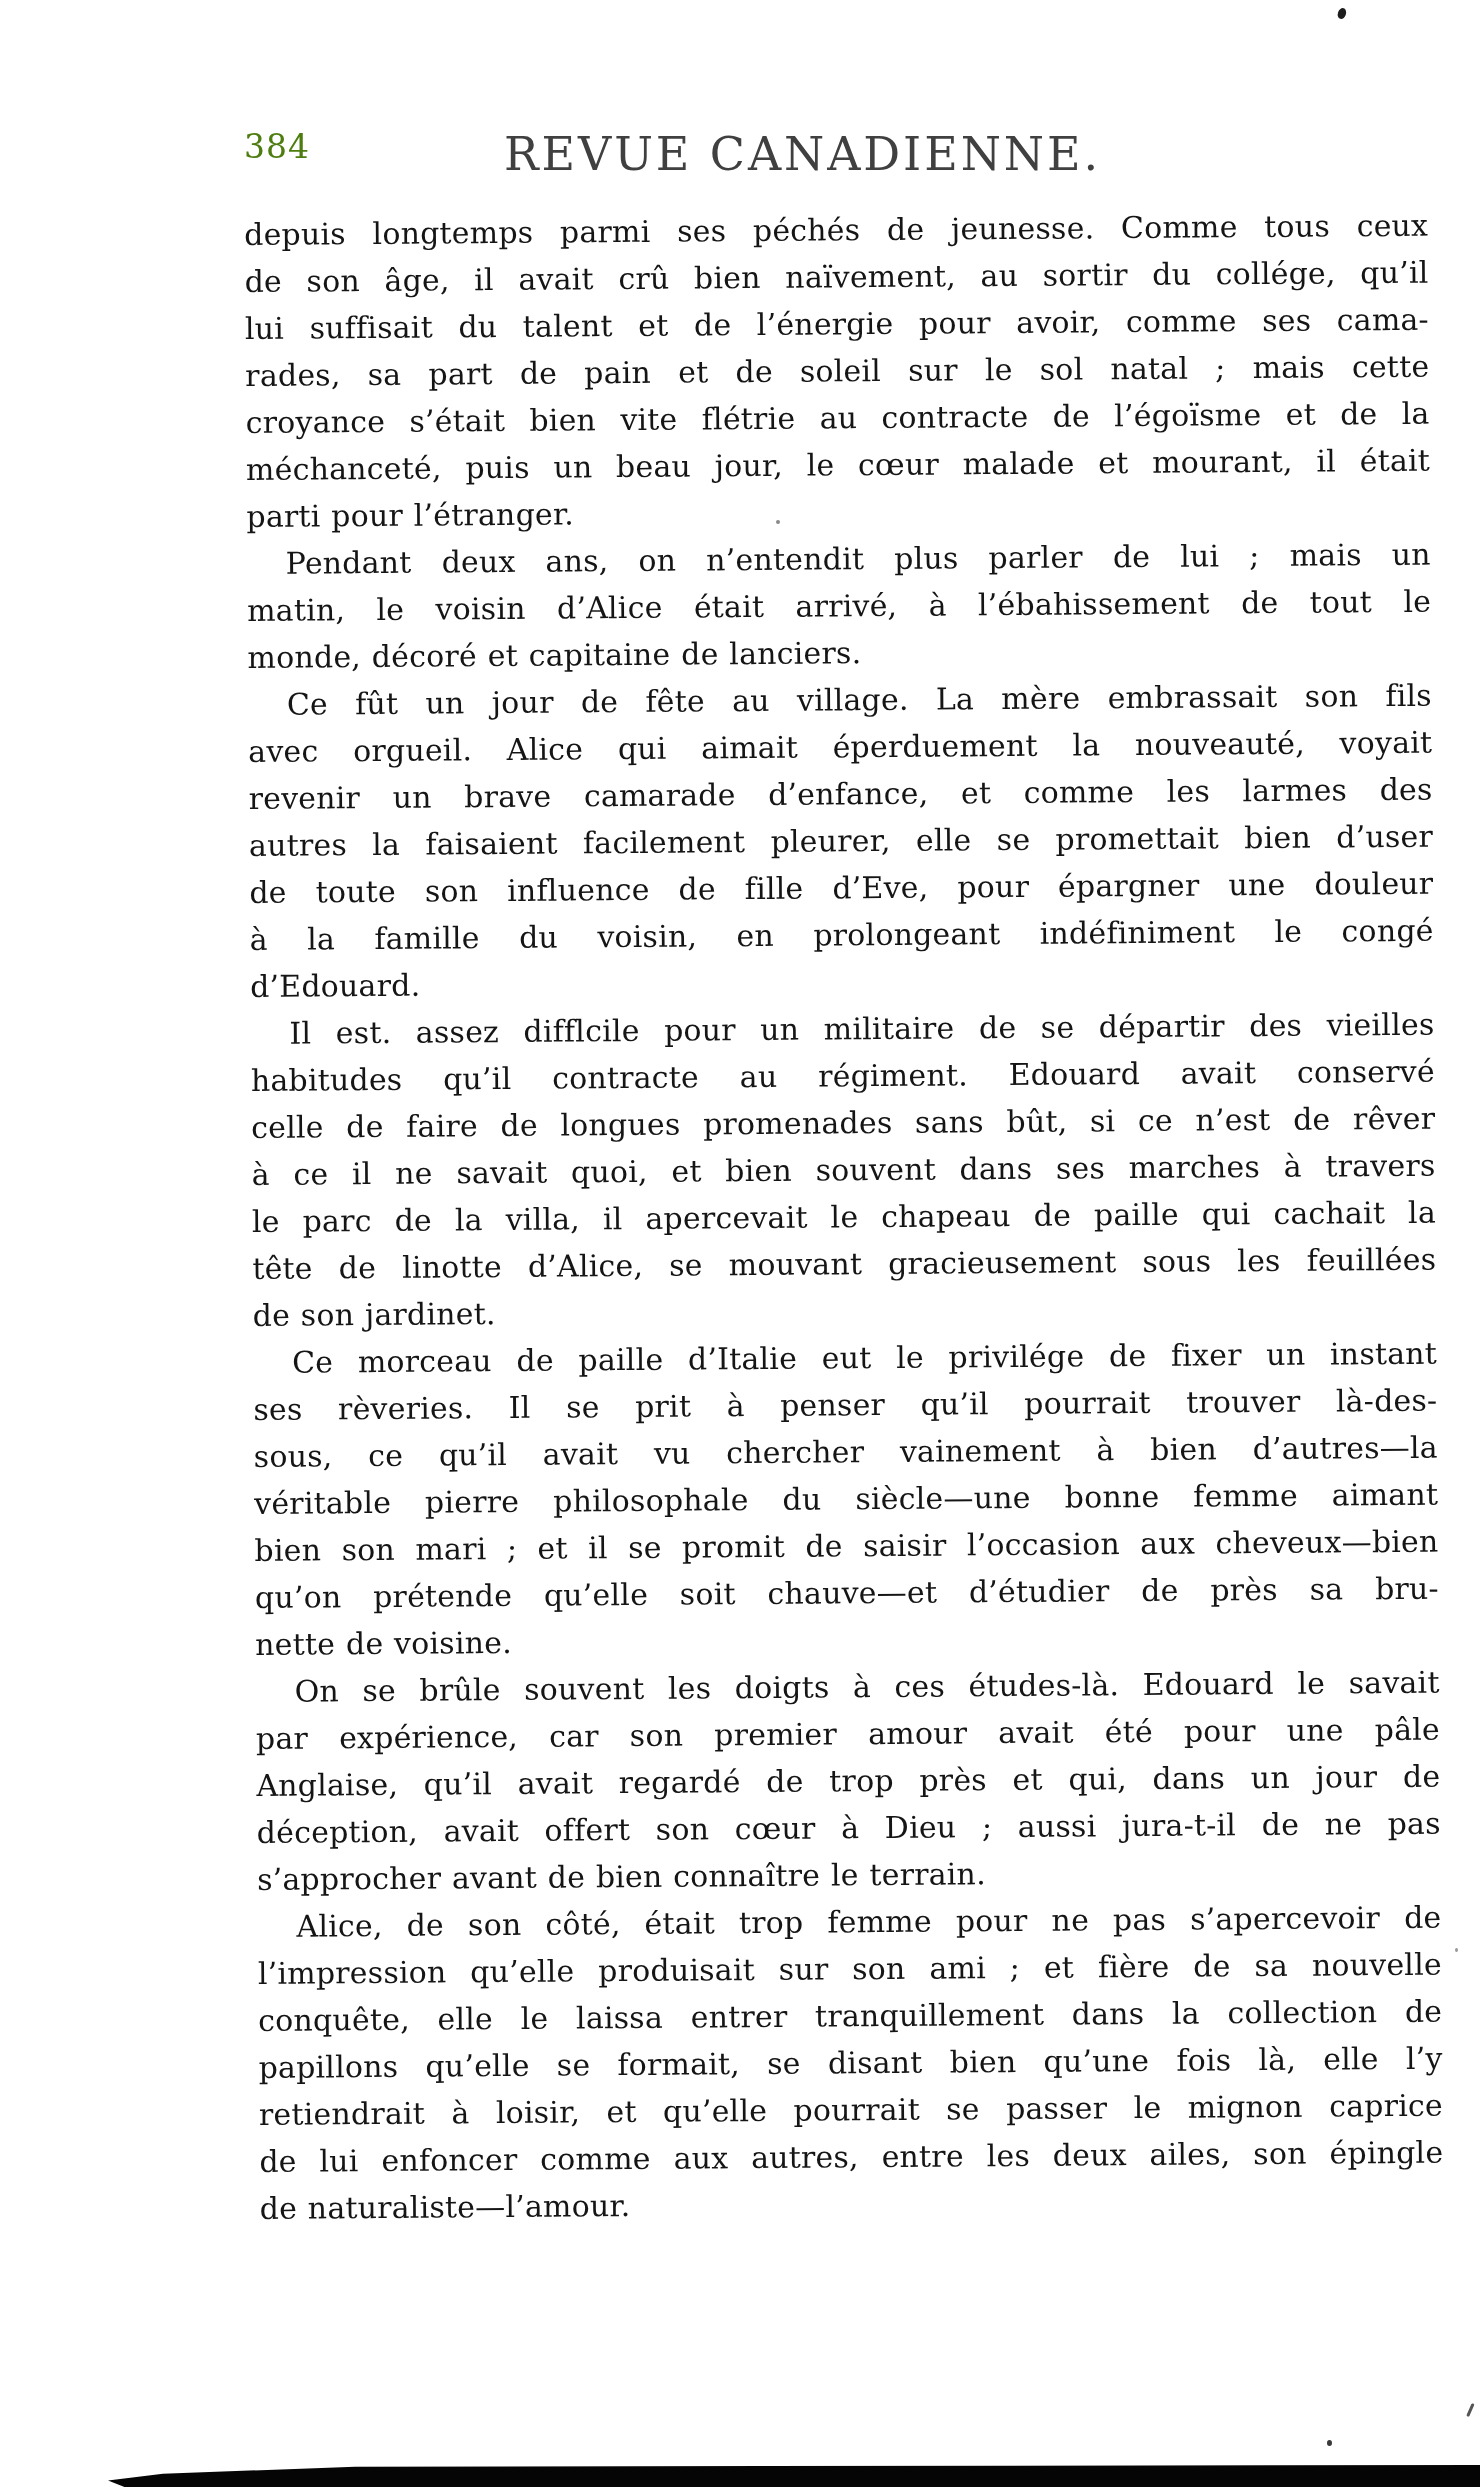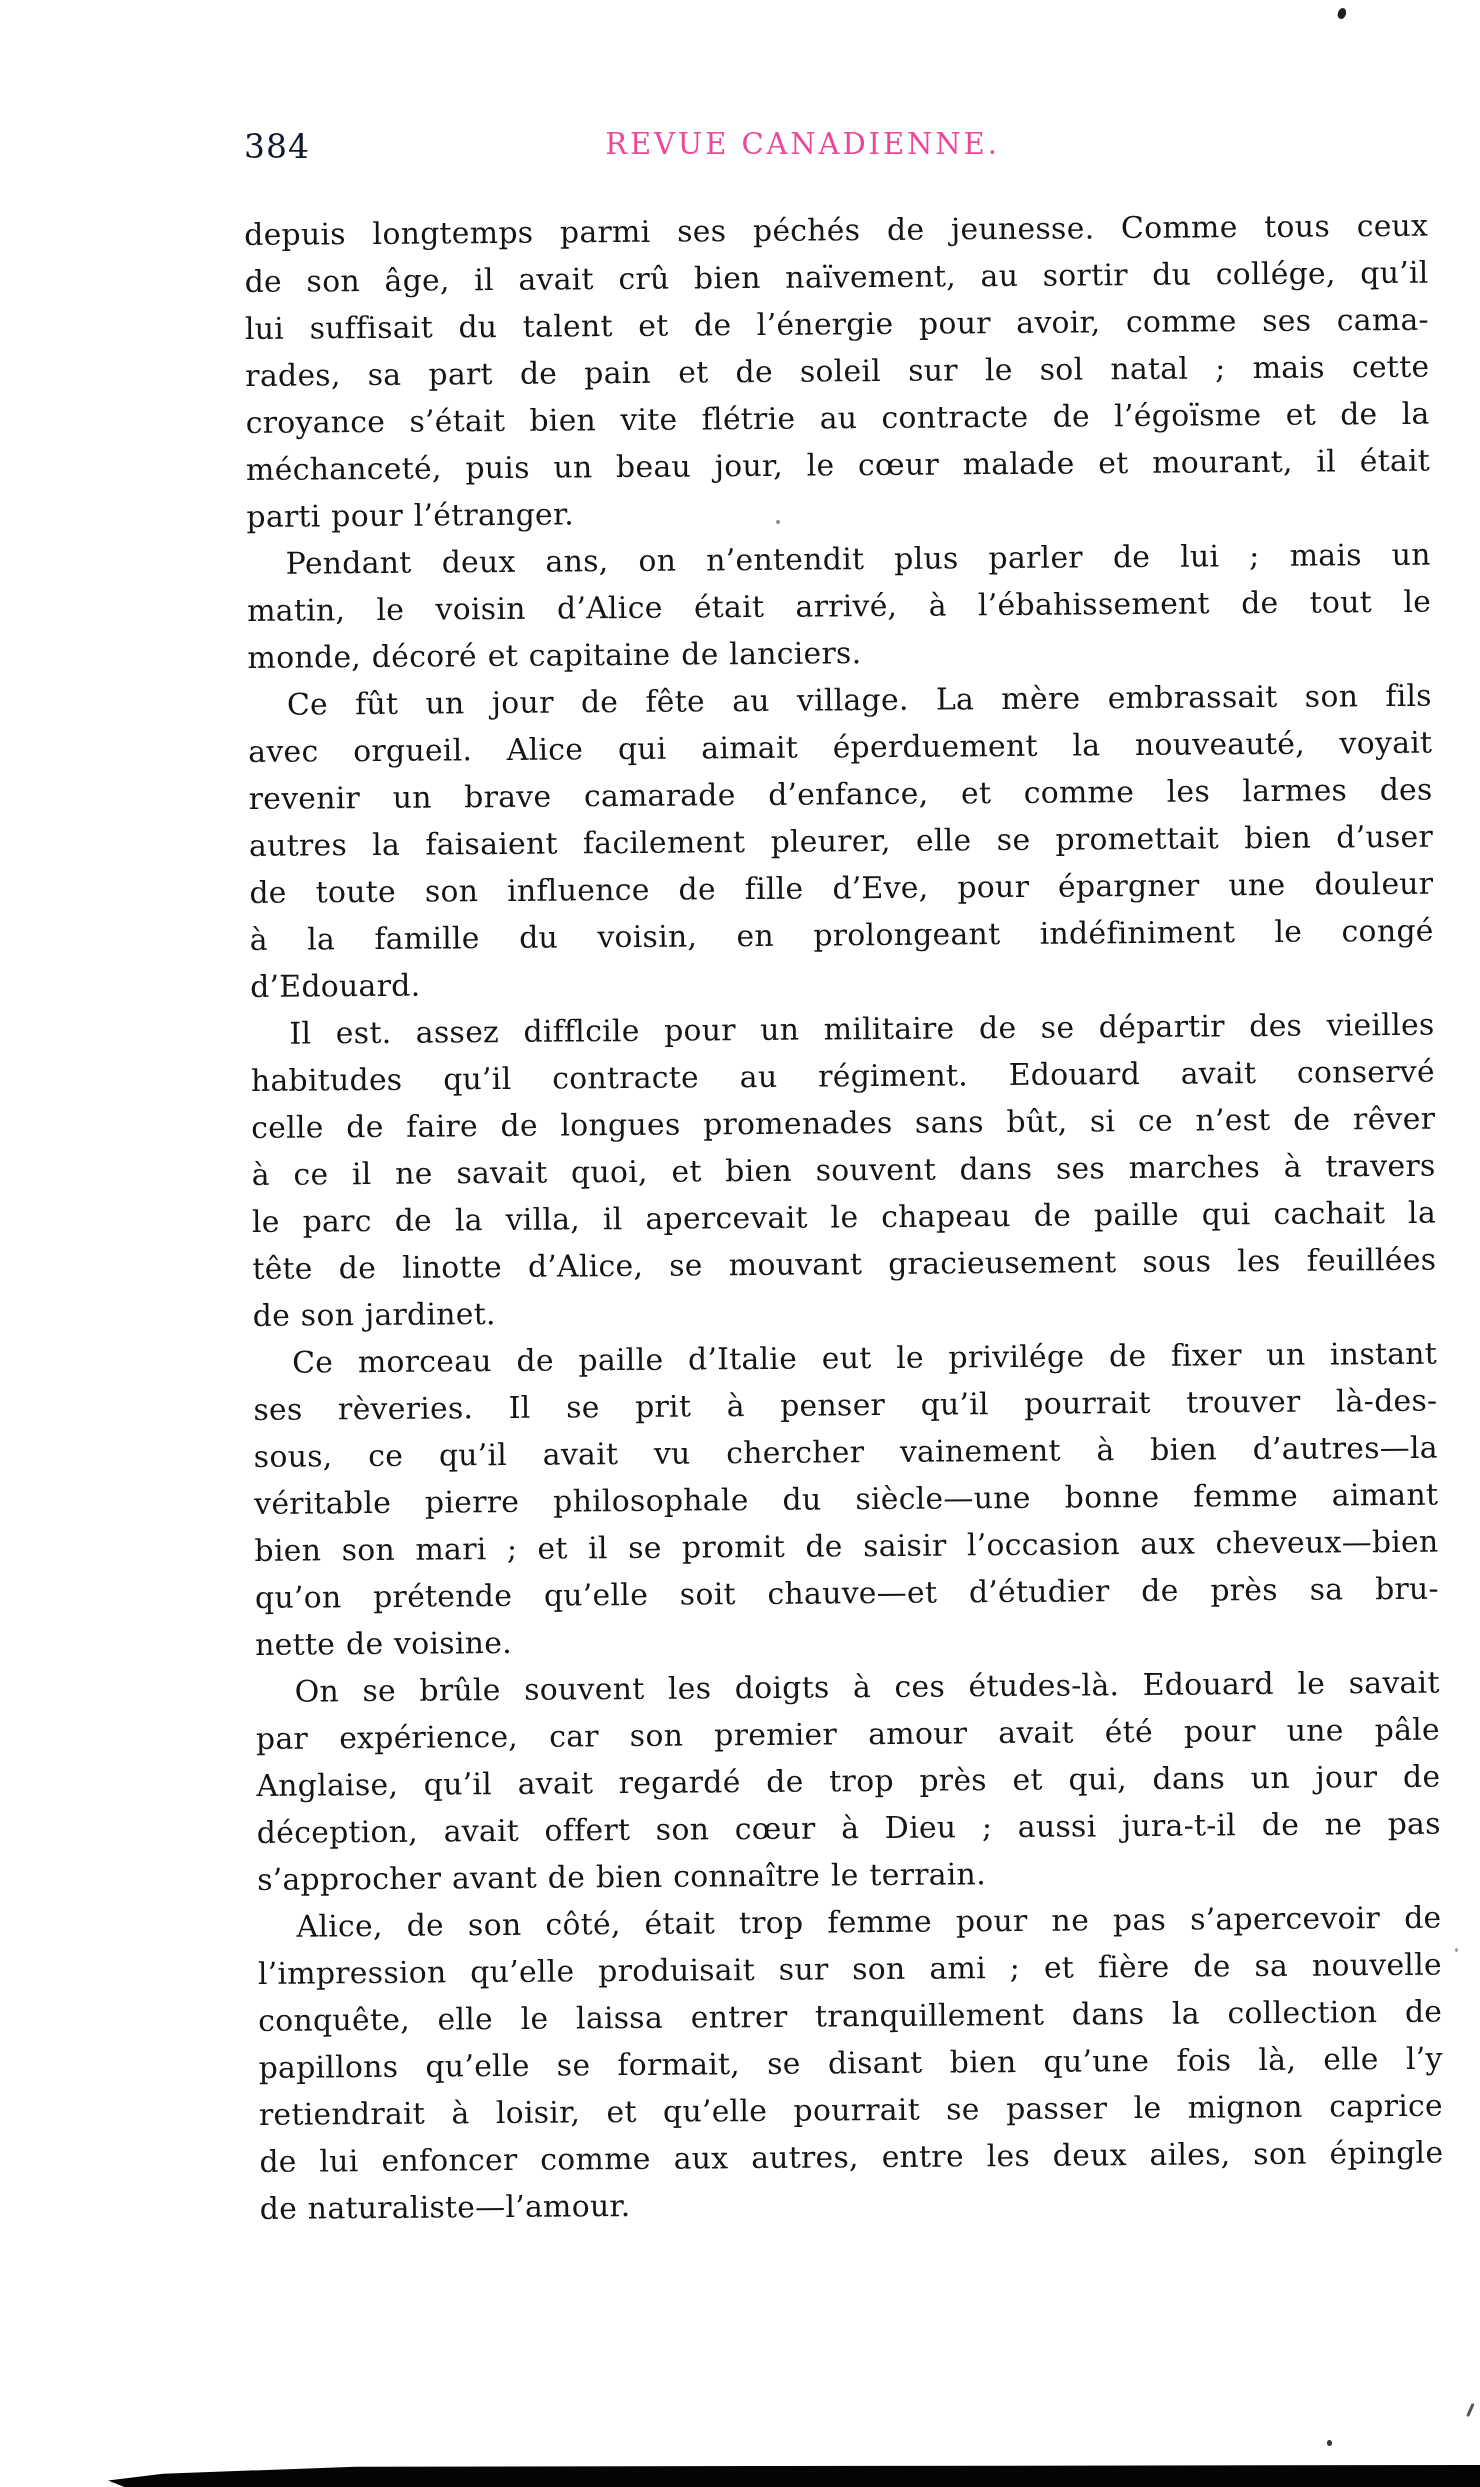--- a/index.html
+++ b/index.html
@@ -8,25 +8,25 @@
     background:#ffffff;
     font-family:"DejaVu Serif","Liberation Serif",serif;
     color:#161616;
   }
   .page{position:absolute;inset:0;background:#ffffff;}
   .header{
     position:absolute;left:244px;top:127px;width:1184px;height:48px;
   }
   .page-number{
     position:absolute;left:0;top:0;
-    font-size:33px;letter-spacing:1px;color:#0f172a;
+    font-size:33px;letter-spacing:1px;color:#4d7c0f;
   }
   .header-title{
     position:absolute;left:0;right:67px;top:0;text-align:center;
-    font-size:29px;letter-spacing:2.9px;color:#ec4899;
+    font-size:46px;letter-spacing:2.9px;color:#404040;
   }
   .text-block{
     position:absolute;left:244px;top:211px;width:1184px;
     transform:rotate(-0.45deg);transform-origin:0 0;
     font-size:30px;line-height:47px;
     color:#151515;
   }
   .para{margin:0;padding:0;}
   .line{
     text-align:justify;

